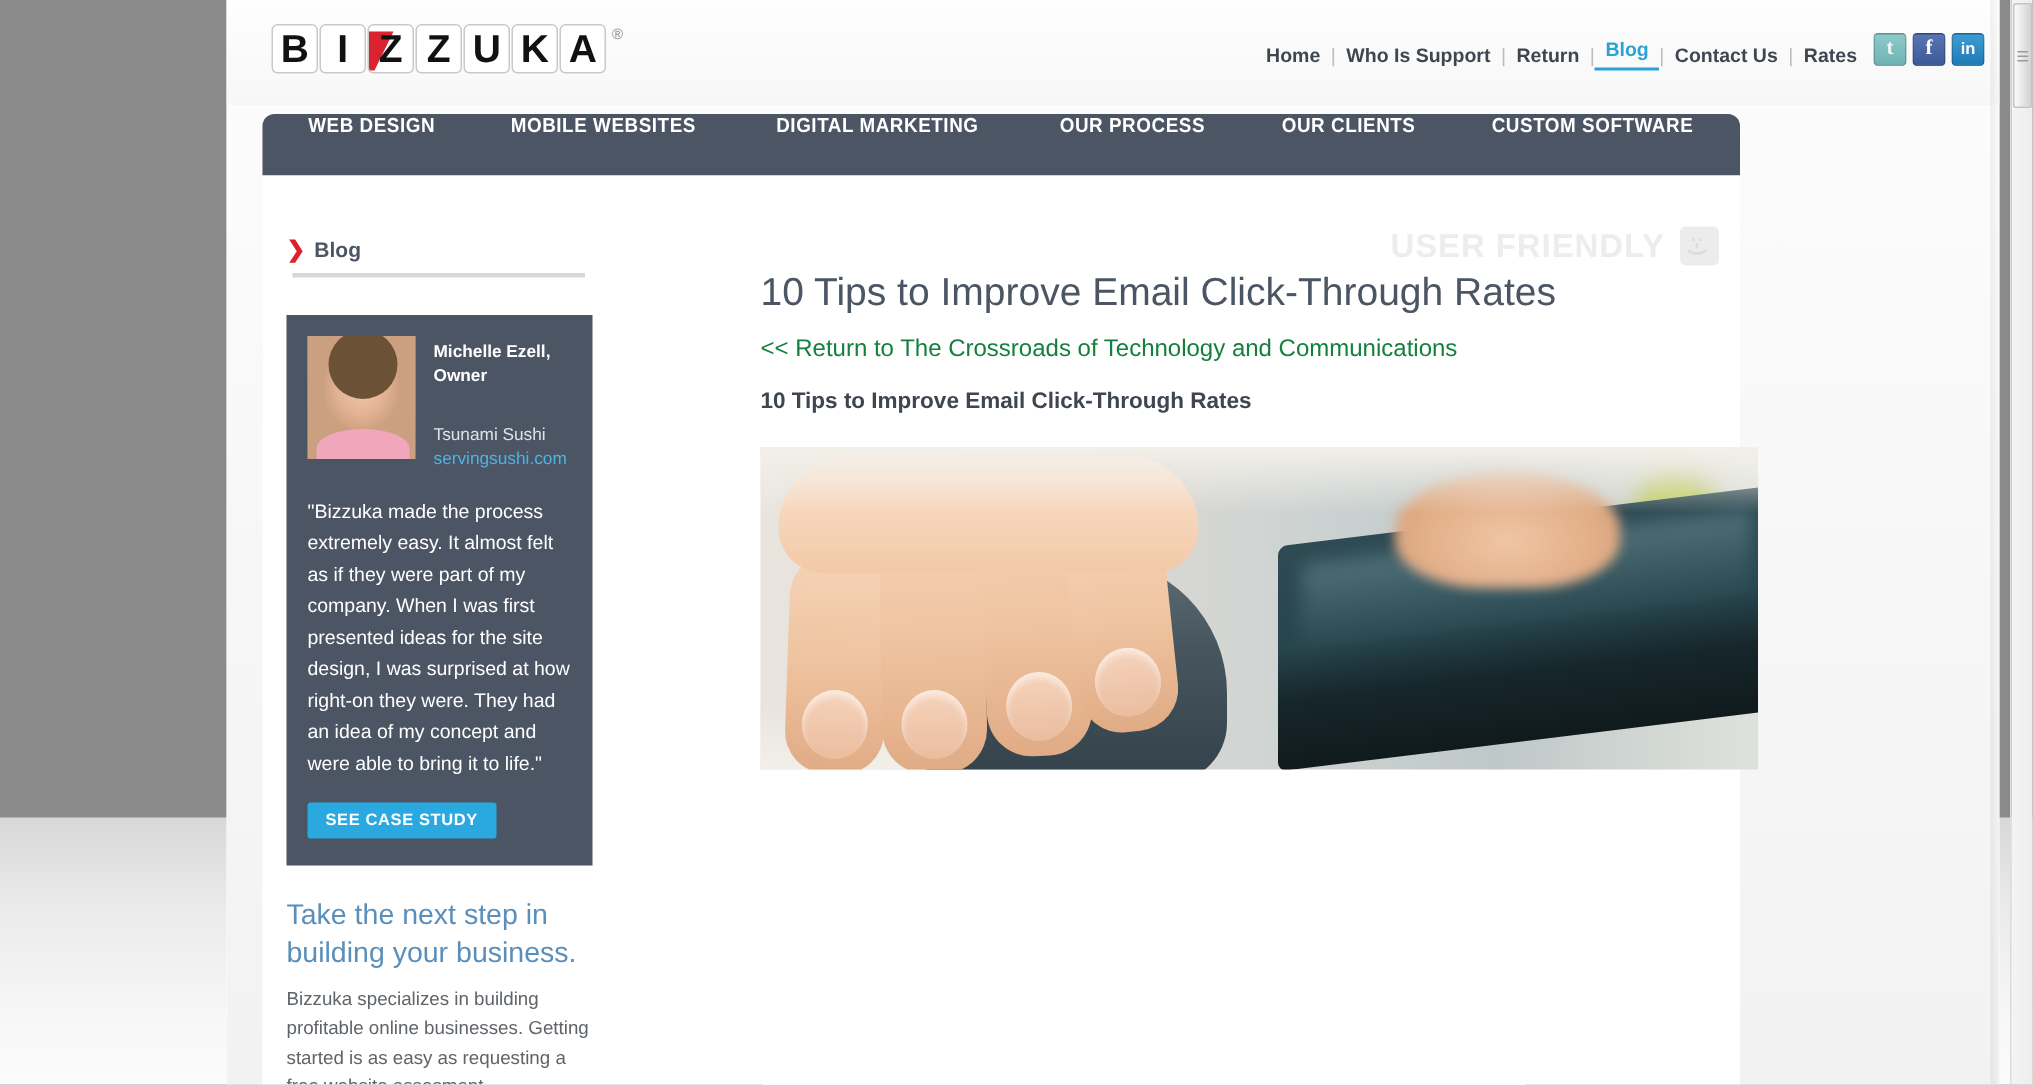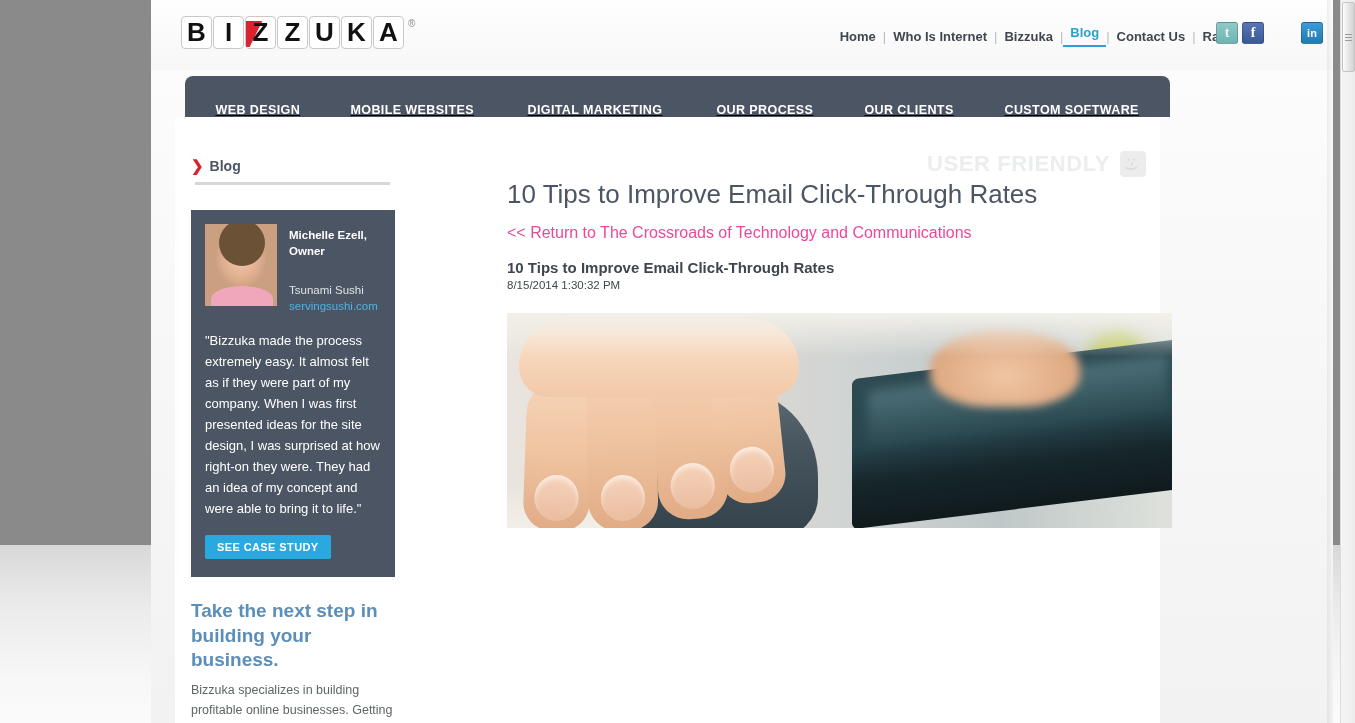--- a/index.html
+++ b/index.html
@@ -87,28 +87,28 @@
     display: flex; gap: 4px;
   }
   .sicon {
     width: 22px; height: 22px; border-radius: 3px;
     display: flex; align-items: center; justify-content: center;
     font-weight: bold; font-size: 14px; color: #fff;
     border: 1px solid rgba(0,0,0,.18);
   }
   .sicon.tw { background: linear-gradient(to bottom,#8fc9c9,#6fb3b3); color:#eaf6f6; font-family:"Liberation Serif",serif; }
   .sicon.fb { background: linear-gradient(to bottom,#5b74b3,#3b5998); font-family:"Liberation Serif",serif; }
-  .sicon.li { background: linear-gradient(to bottom,#3f9bd4,#1e7bb5); font-size: 11px; margin-left: 33px; }
+  .sicon.li { background: linear-gradient(to bottom,#3f9bd4,#1e7bb5); font-size: 11px; }
 
   
   .mainnav {
-    position: absolute; left: 34px; top: 76px; width: 985px; height: 41px;
+    position: absolute; left: 24px; top: 76px; width: 985px; height: 41px;
     background: #4b5563;
     border-radius: 8px 8px 0 0;
-    display: flex; align-items: flex-end; text-decoration: underline;
+    display: flex; align-items: flex-start;
   }
   .mainnav .item {
     color: #ffffff; font-size: 13.5px; font-weight: bold;
     letter-spacing: .4px;
     padding: 0 22px;
     text-transform: uppercase;
     white-space: nowrap;
     transform: scaleX(.93);
     transform-origin: left center;
   }
@@ -184,36 +184,36 @@
   .t-btn {
     display: inline-block; margin-top: 16px;
     background: #29a9e0; color: #ffffff;
     font-size: 11px; font-weight: bold; letter-spacing: .4px;
     padding: 6px 12px; border: 0; border-radius: 2px;
     text-transform: uppercase;
   }
 
   .nextstep { width: 204px; margin-top: 22px; }
   .ns-title {
-    color: #5b8fb9; font-size: 19px; line-height: 1.28; font-weight: bold;
+    color: #5b8fb9; font-size: 19px; line-height: 1.28; font-weight: normal;
   }
   .ns-body {
     color: #5f6469; font-size: 12.5px; line-height: 1.55; margin-top: 9px;
   }
 
   
   .article {
     position: absolute; left: 288px; top: 62px; width: 668px; margin-left: 44px;
   }
   .art-title {
     color: #4b5563; font-size: 26px; font-weight: normal; line-height: 1.2;
   }
   .art-return {
     display: block; margin-top: 14px;
-    color: #ec4899; font-size: 16px; text-decoration: none;
+    color: #15803d; font-size: 16px; text-decoration: none;
   }
   .art-posttitle {
     margin-top: 17px; color: #3f4650; font-size: 15px; font-weight: bold;
   }
   .art-date { margin-top: 3px; color: #3f4650; font-size: 11.5px; }
 
   .art-photo {
     margin-top: 22px; width: 665px; height: 215px;
     position: relative; overflow: hidden;
     background: linear-gradient(to right, #e9e5de 0%, #ddd8d2 34%, #cfd4d3 52%, #bfc8c8 74%, #dfe2dc 100%);
@@ -365,23 +365,23 @@
           </div>
       <div class="logo-box">
             <span>A</span>
           </div>
       <span class="logo-reg">®</span>
     </div>
 
     <div class="topnav">
       <a href="#">Home</a>
       <span class="sep">|</span>
-      <a href="#">Who Is Internet</a>
+      <a href="#">Who Is Support</a>
       <span class="sep">|</span>
-      <a href="#">Bizzuka</a>
+      <a href="#">Return</a>
       <span class="sep">|</span>
       <a href="#" class="active">Blog</a>
       <span class="sep">|</span>
       <a href="#">Contact Us</a>
       <span class="sep">|</span>
       <a href="#">Rates</a>
     </div>
 
     <div class="social">
       <div class="sicon tw">t</div>
@@ -433,21 +433,20 @@
         <div class="ns-title">Take the next step in building your business.</div>
         <div class="ns-body">Bizzuka specializes in building profitable online businesses. Getting started is as easy as requesting a free website assesment.</div>
 
       </div>
     </div>
 
     <div class="article">
       <h1 class="art-title">10 Tips to Improve Email Click-Through Rates</h1>
       <a href="#" class="art-return">&lt;&lt; Return to The Crossroads of Technology and Communications</a>
       <div class="art-posttitle">10 Tips to Improve Email Click-Through Rates</div>
-      <div class="art-date">8/15/2014 1:30:32 PM</div>
 
       <div class="art-photo">
         <div class="ph-green"></div>
         <div class="ph-keyboard"></div>
         <div class="ph-kbhighlight"></div>
         <div class="ph-hand2"></div>
         <div class="ph-desk"></div>
         <div class="ph-mouse"></div>
         <div class="ph-hand1">
           <div class="fg f1">

